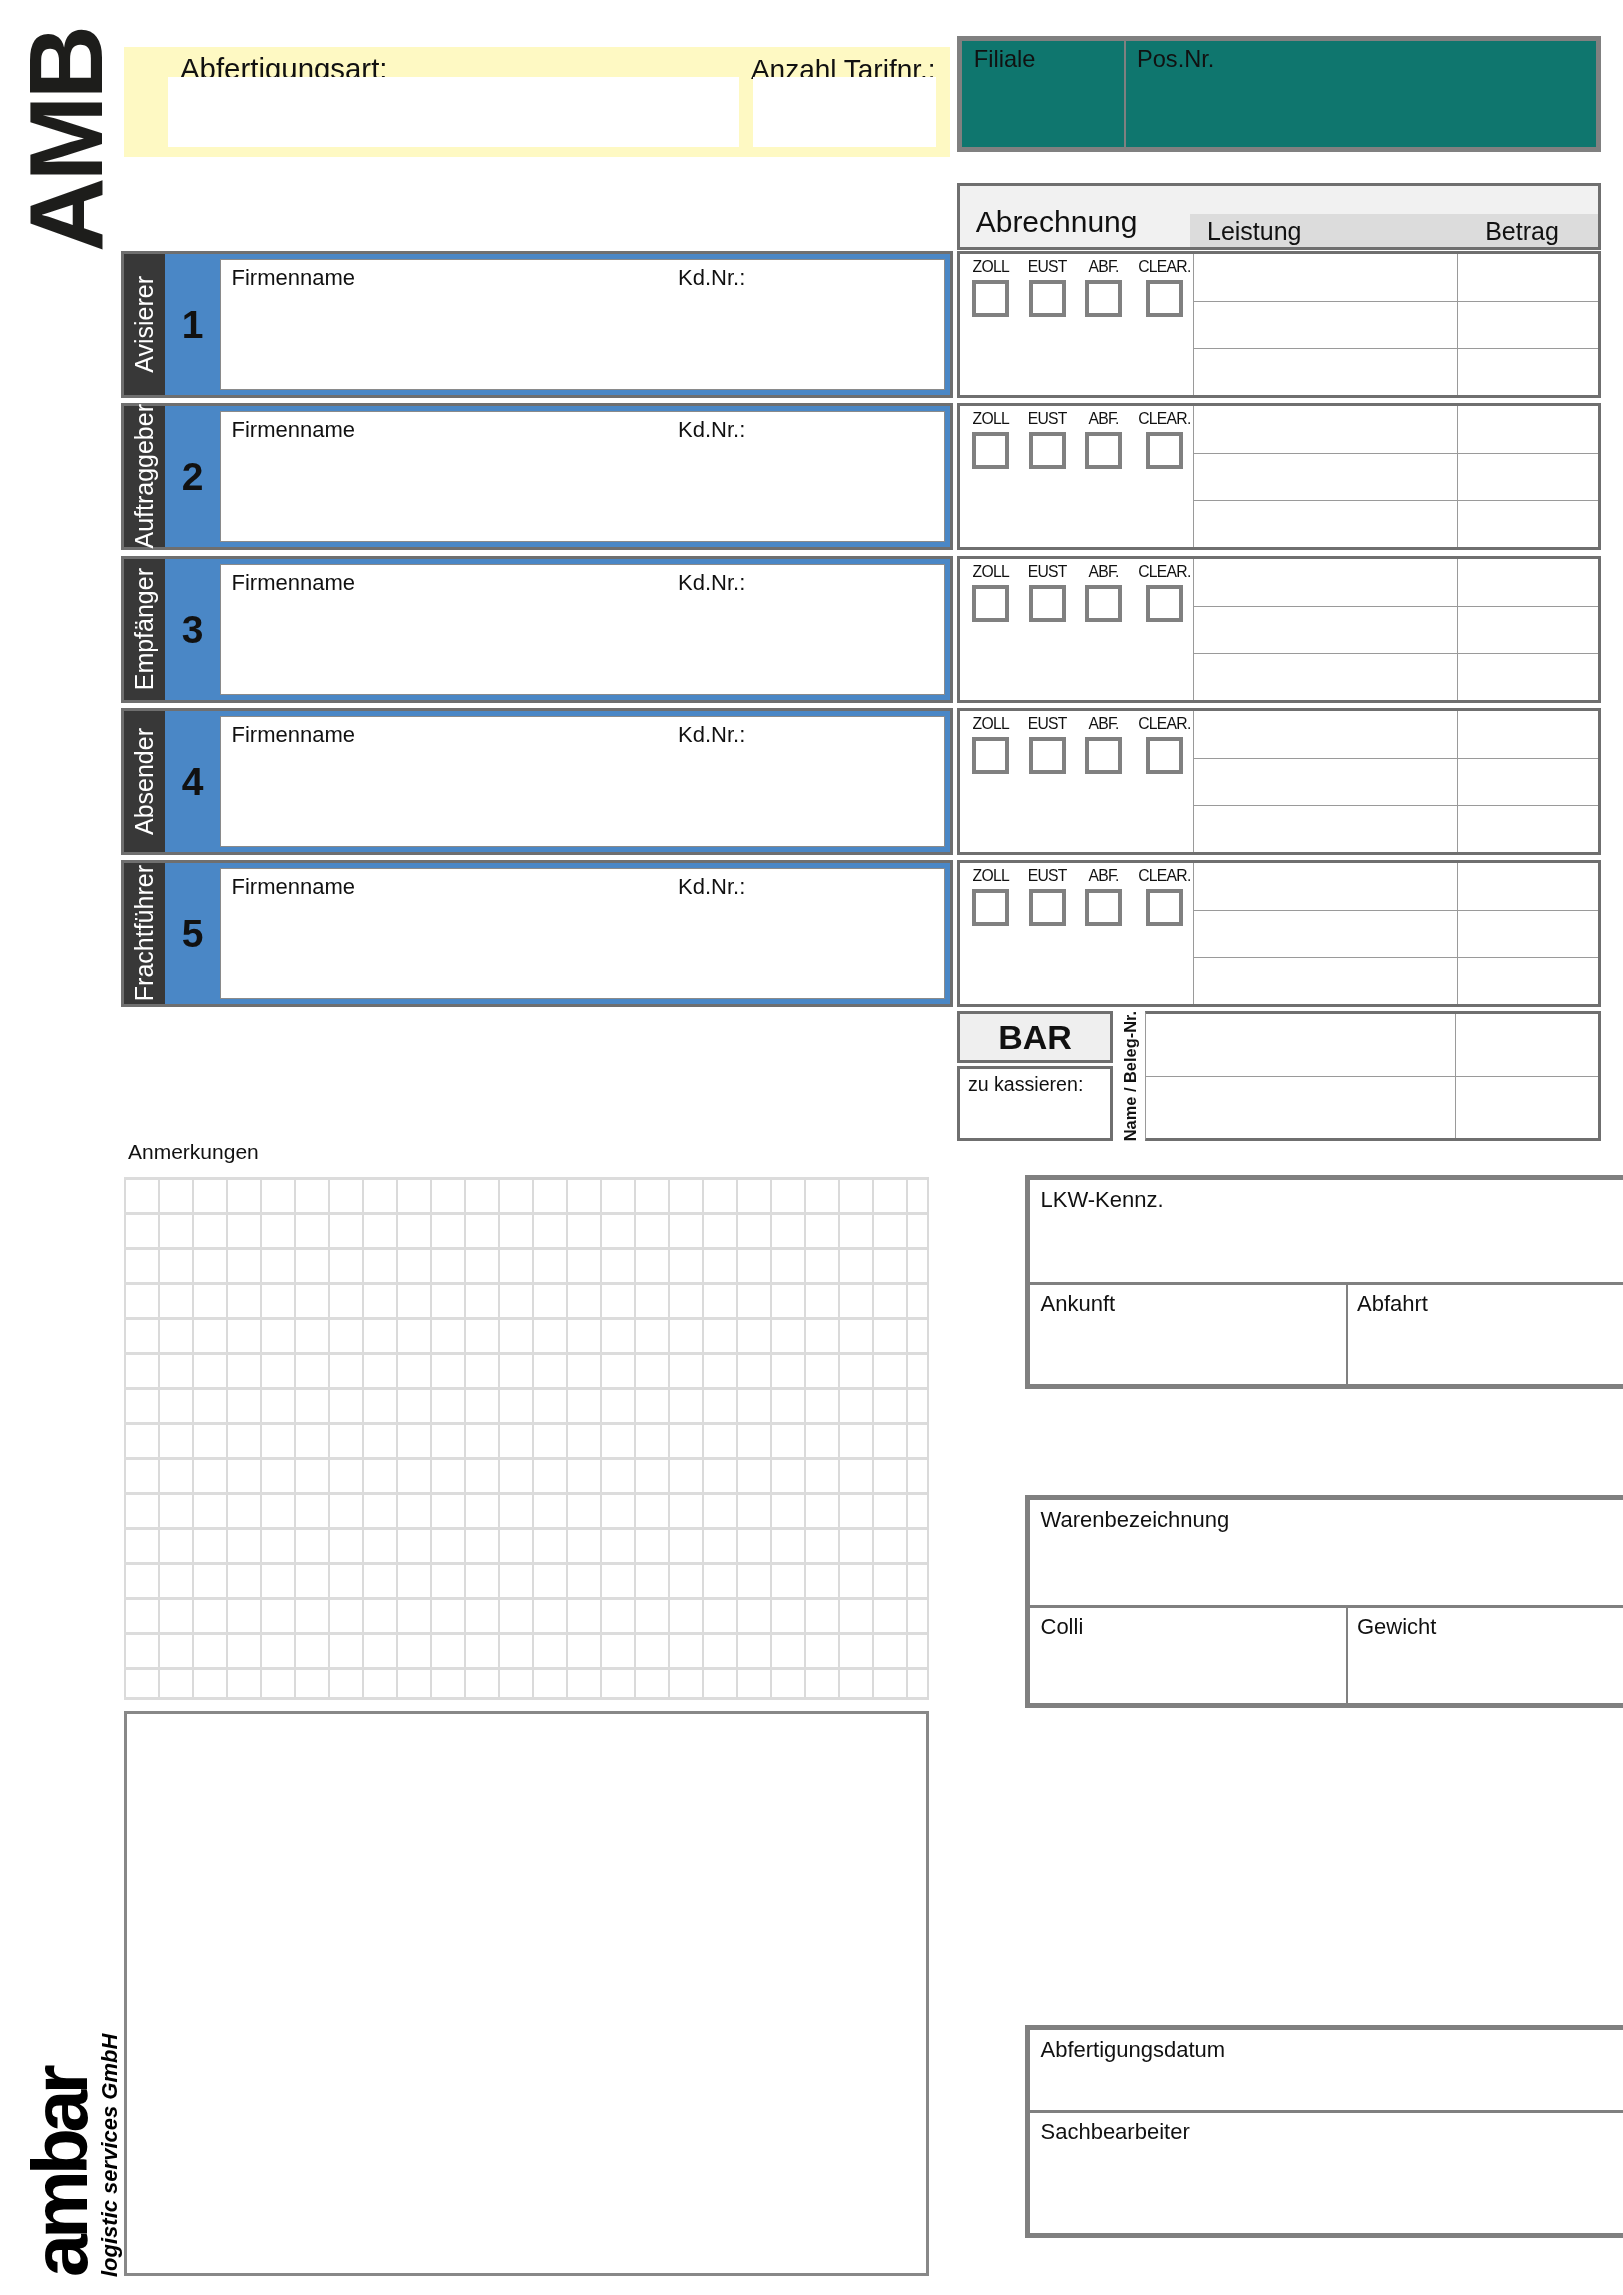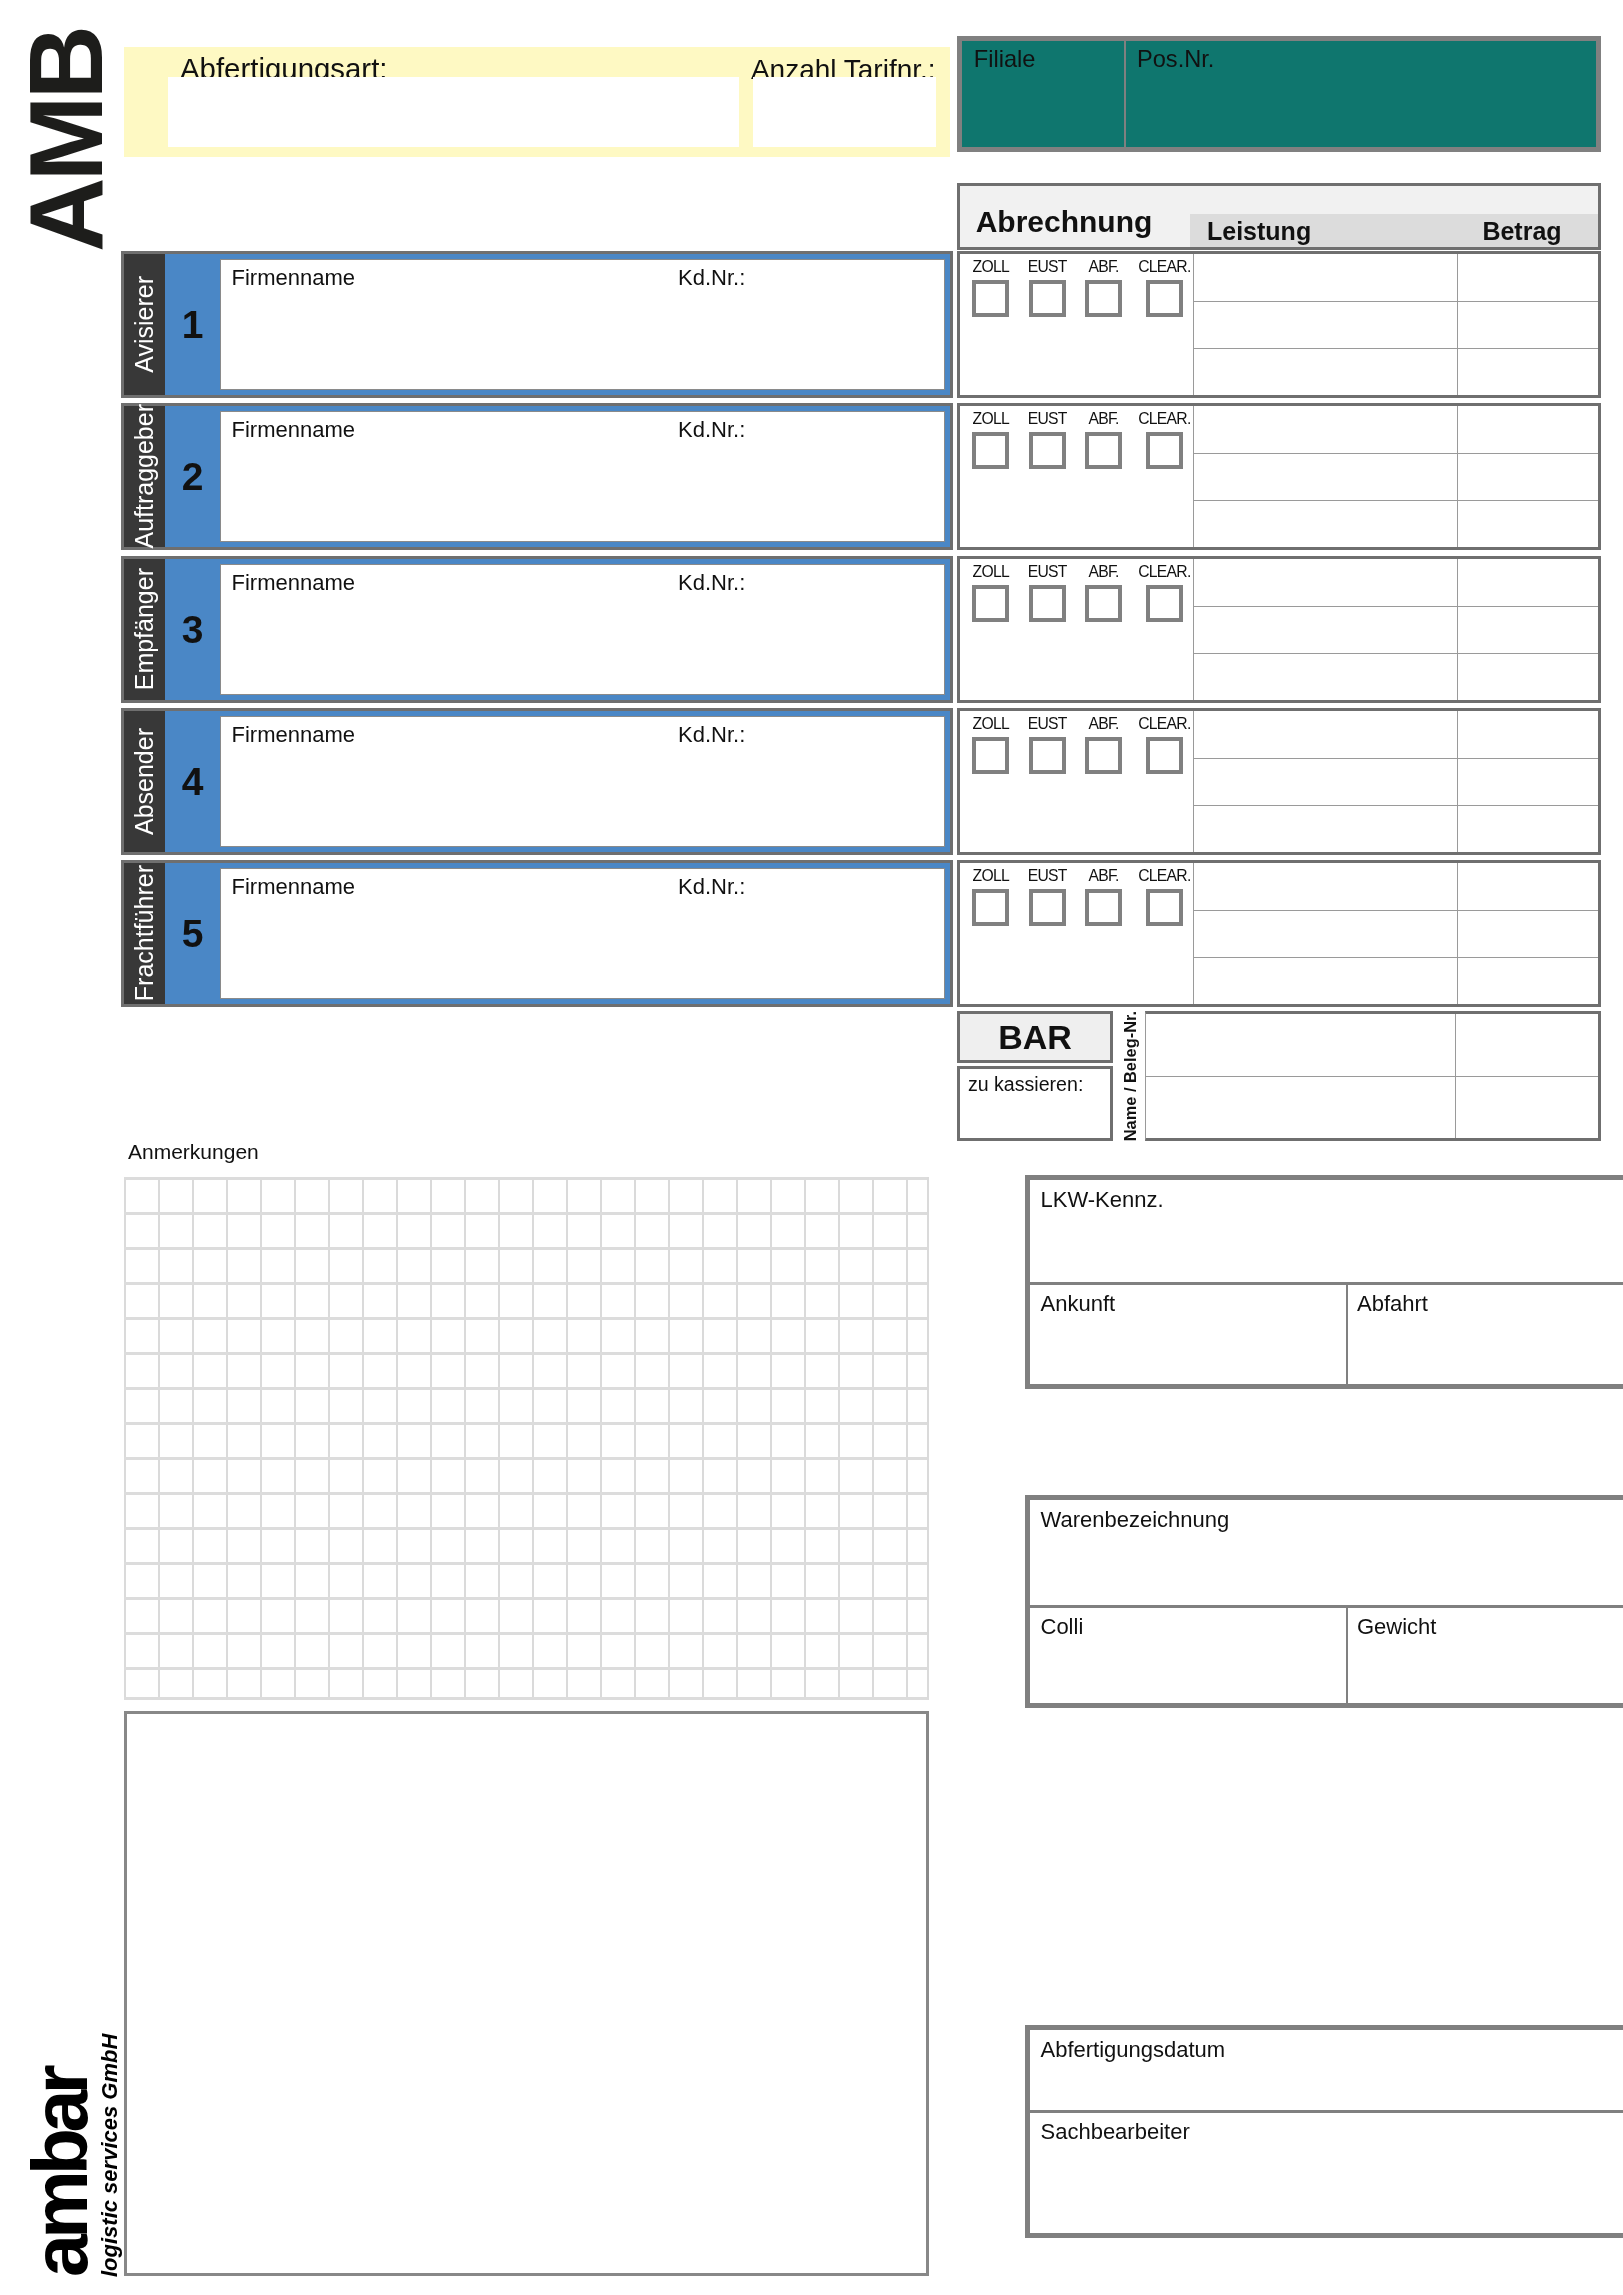--- a/index.html
+++ b/index.html
@@ -23,21 +23,21 @@
 
   
   .filiale-box { position:absolute; left:957px; top:36px; width:644px; height:116px;
     border:5.2px solid #808080; background:#0f766e; }
   .filiale-divider { position:absolute; left:162px; top:0; bottom:0; width:2px; background:#808080; }
   .filiale-label { position:absolute; left:11.8px; top:5.2px; font-size:23.6px; }
   .posnr-label { position:absolute; left:175px; top:5.2px; font-size:23.6px; }
 
   
   .abr-head { position:absolute; left:957px; top:183px; width:644px; height:67px;
-    border:3.9px solid #6f6f6f; background:#f1f1f1;font-weight:bold; }
+    border:3.9px solid #6f6f6f; background:#f1f1f1; }
   .abr-title { position:absolute; left:15.7px; bottom:7.9px; font-size:30px; }
   .abr-sub { position:absolute; left:230px; bottom:0; right:0; height:33px; }
   .abr-sub .leist { position:absolute; left:0; top:0; bottom:0; width:260px; background:#dcdcdc; }
   .abr-sub .betr  { position:absolute; right:0; top:0; bottom:0; width:152px; background:#dcdcdc; }
   .abr-sub span { font-size:25px; }
   .abr-sub .leist span { position:absolute; left:17px; top:2.6px; }
   .abr-sub .betr  span { position:absolute; left:50%; transform:translateX(-50%); top:2.6px; }
 
   
   .sec-left { position:absolute; left:121px; width:832px; height:147px;

